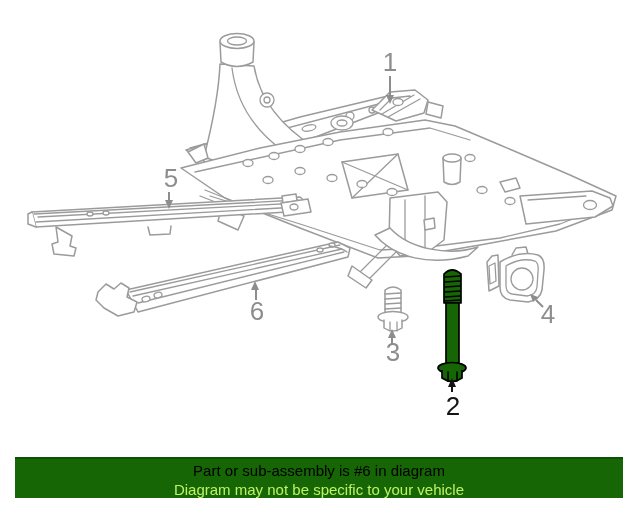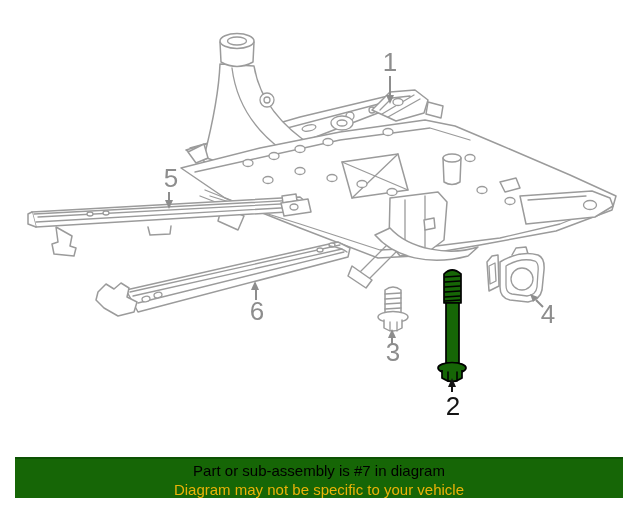--- a/index.html
+++ b/index.html
@@ -181,17 +181,17 @@
     </g>
 
     <g>
       <text class="num" x="453" y="415" text-anchor="middle" fill="#141414">2</text>
       <line class="arrow-hl" x1="452" y1="392" x2="452" y2="386"></line>
       <polygon class="arrowhead-hl" points="452,378 448,387 456,387"></polygon>
     </g>
   </svg>
 
   <div class="banner" style="background-color: rgb(22, 102, 6);">
-    <div class="bline" style="color: rgb(0, 0, 0);">Part or sub-assembly is #7 in diagram</div>
-    <div class="bline" style="color: #eab308;">Diagram may not be specific to your vehicle</div>
+    <div class="bline" style="color: rgb(0, 0, 0);">Part or sub-assembly is #6 in diagram</div>
+    <div class="bline" style="color: #bef264;">Diagram may not be specific to your vehicle</div>
   </div>
 
 </div>
 
 </body></html>

